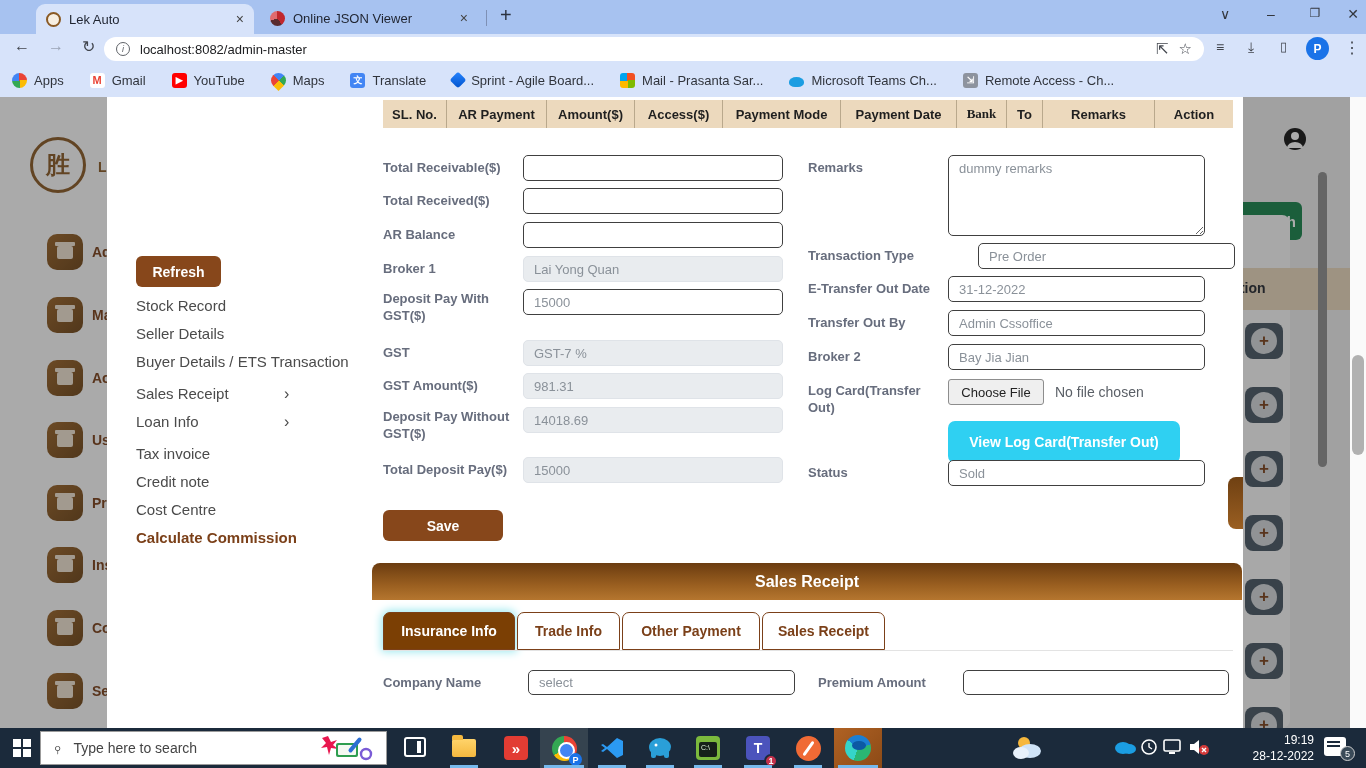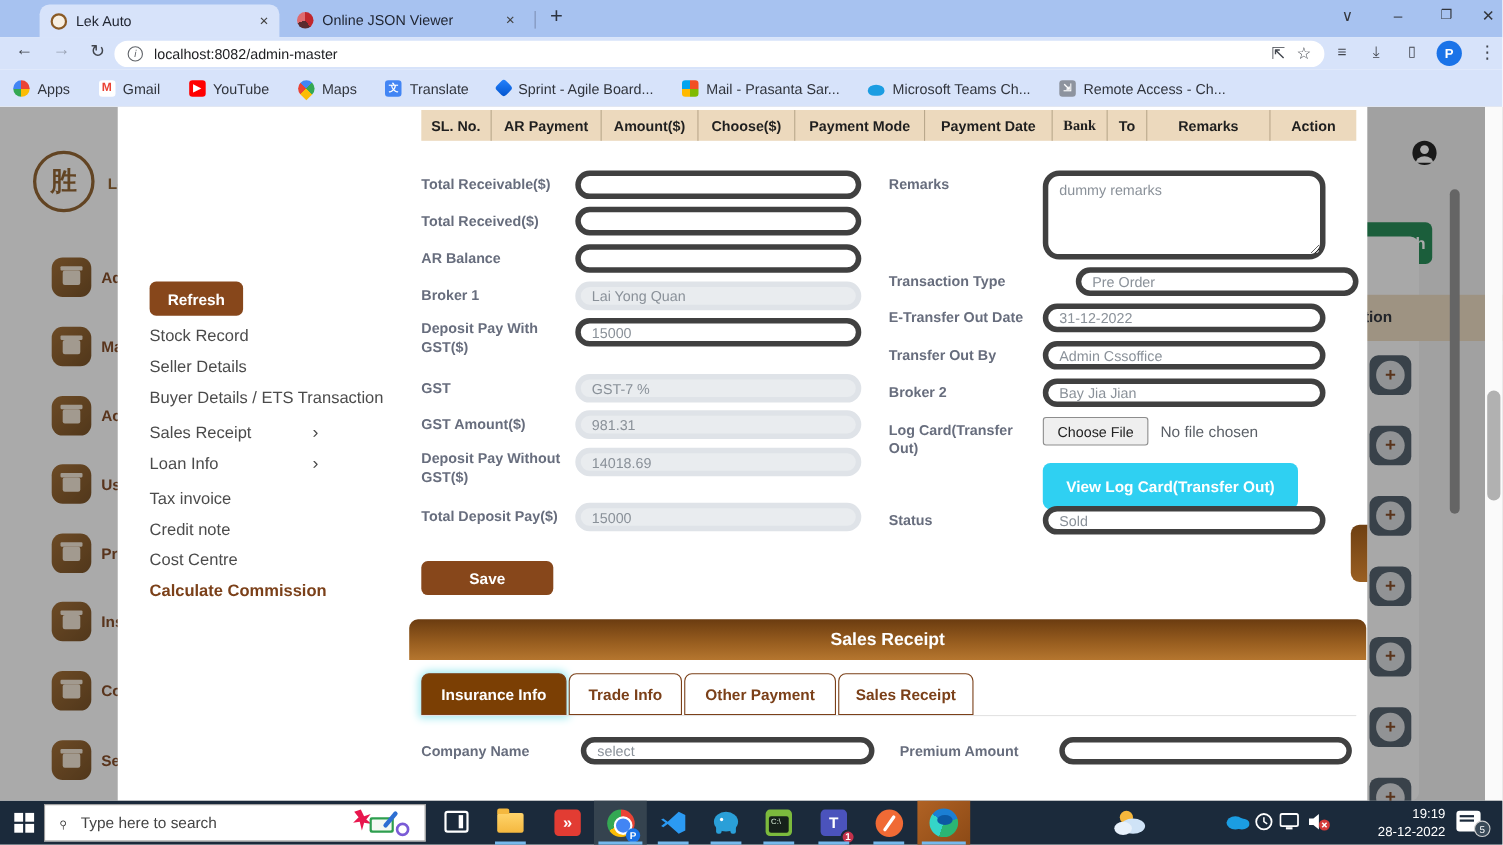--- a/index.html
+++ b/index.html
@@ -69,21 +69,21 @@
   .pay-head div { font-size:13px; font-weight:bold; color:#1f1f1f; display:flex; align-items:center; justify-content:center;
       border-right:1px solid #b9a88c; }
   .pay-head div:last-child { border-right:none; }
 
   .btn-brown { background:#87471b; color:#fff; font-weight:bold; font-size:14px; border:none; border-radius:6px; cursor:pointer; }
   .menu-item { position:absolute; left:29px; width:250px; font-size:15px; color:#4b4b4b; cursor:pointer; }
   .menu-item .chev { position:absolute; left:148px; top:0; font-size:16px; color:#4b4b4b; }
   .menu-item.active { color:#7b4019; font-weight:bold; }
 
   .flabel { position:absolute; font-size:13px; font-weight:bold; color:#676d7d; line-height:17px; }
-  .inp { position:absolute; height:26px; border:5px solid #404040; border-radius:15px; background:#fff; color:#8a9199;
+  .inp { position:absolute; height:26px; border:1px solid #404040; border-radius:5px; background:#fff; color:#8a9199;
       font-size:13px; padding:0 10px; font-family:"Liberation Sans",sans-serif; }
   .inp:disabled, .inp.dis { background:#e9ecef; border-color:#dfe3e8; color:#8a9199; }
   textarea.inp { padding-top:5px; resize:both; }
   .filebtn { position:absolute; left:841px; top:282px; width:96px; height:26px; background:#efefef; border:1px solid #8d8d8d;
       border-radius:3px; font-size:13px; color:#222; }
   .filetxt { position:absolute; left:948px; top:287px; font-size:14px; color:#5a5f66; }
   .cyanbtn { position:absolute; left:841px; top:324px; width:232px; height:42px; background:#2fd0f2; border:none; border-radius:7px;
       color:#fff; font-weight:bold; font-size:14px; cursor:pointer; }
   .side-tab { position:absolute; left:1121px; top:380px; width:15px; height:52px; border-radius:8px 0 0 8px;
       background:linear-gradient(180deg,#6f4012,#9a5f22); }
@@ -299,21 +299,21 @@
     <div class="bg-scroll"></div>
   </div>
 
   <div class="dim"></div>
 
   <div class="modal">
     <div class="pay-head">
       <div style="width:64px;">SL. No.</div>
       <div style="width:100px;">AR Payment</div>
       <div style="width:88px;">Amount($)</div>
-      <div style="width:88px;">Choose($)</div>
+      <div style="width:88px;">Access($)</div>
       <div style="width:118px;">Payment Mode</div>
       <div style="width:116px;">Payment Date</div>
       <div style="width:50px;font-family:Liberation Serif, serif;">Bank</div>
       <div style="width:36px;">To</div>
       <div style="width:112px;">Remarks</div>
       <div style="width:78px;">Action</div>
     </div>
 
     <button class="btn-brown abs" style="left:29px; top:159px; width:85px; height:31px;">Refresh</button>
     <div class="menu-item" style="top:200px;"><span>Stock Record</span></div>

